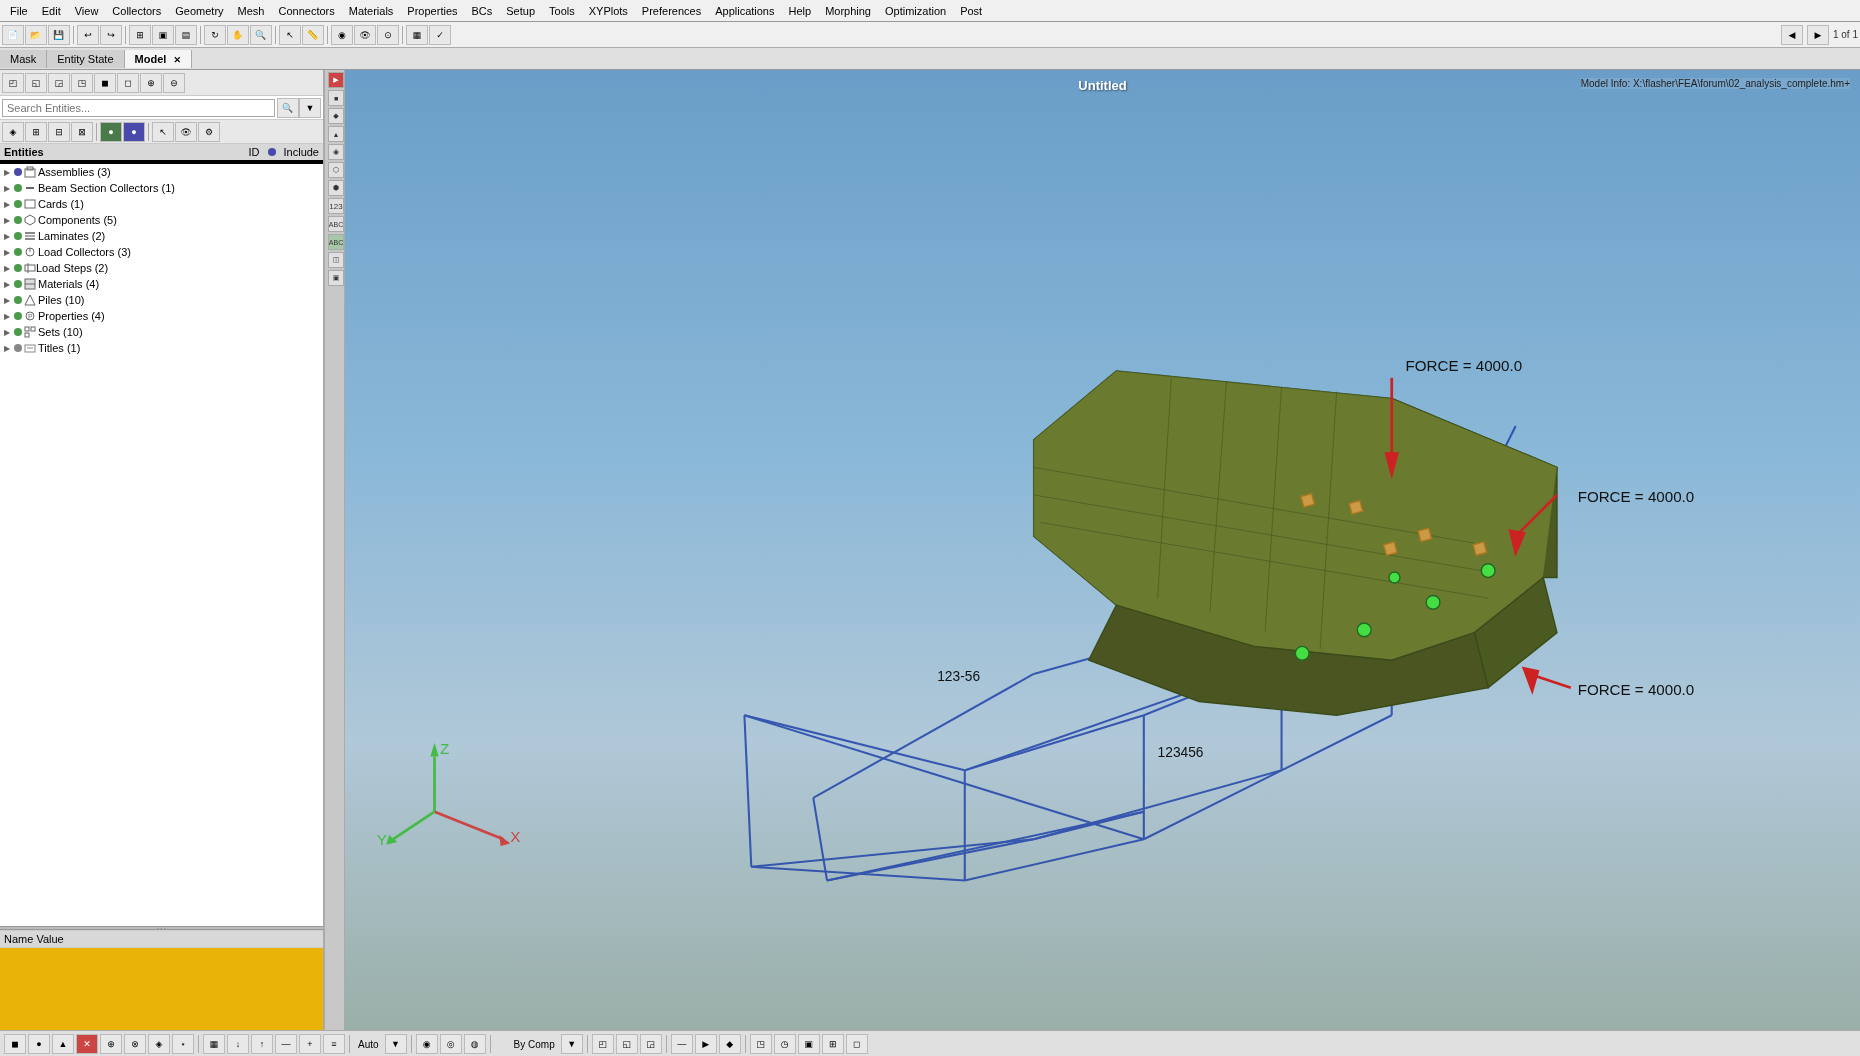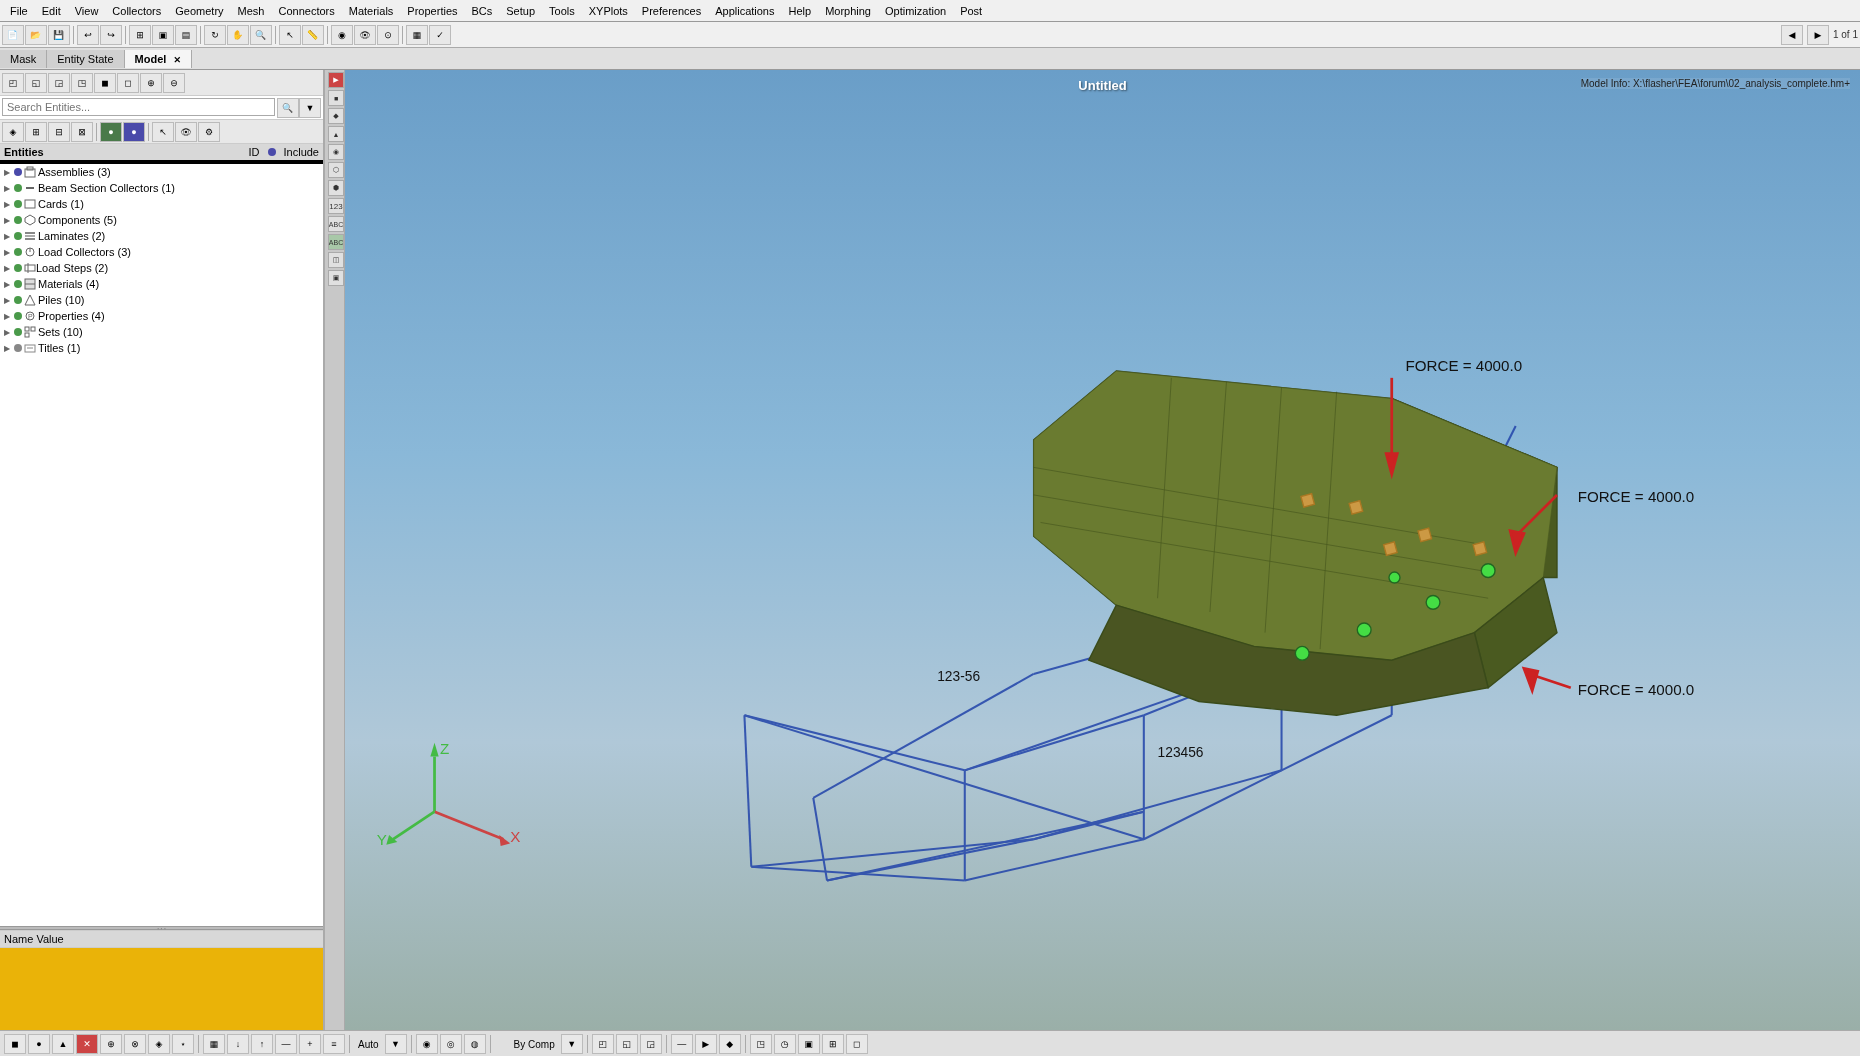--- a/index.html
+++ b/index.html
@@ -19,21 +19,21 @@
     .tab { padding: 3px 10px; font-size: 11px; border-right: 1px solid #aaa; cursor: pointer; background: #d0d0d0; }
     .tab.active { background: #f5f5f5; font-weight: bold; }
     .tab-close { margin-left: 4px; font-size: 9px; cursor: pointer; }
 
     
     #main-layout { display: flex; height: calc(1056px - 22px - 26px - 26px - 22px); }
 
     
     #left-panel { width: 325px; background: #f5f5f5; border-right: 2px solid #aaa; display: flex; flex-direction: column; }
     #left-toolbar { display: flex; align-items: center; background: #e8e8e8; height: 26px; border-bottom: 1px solid #ccc; padding: 0 2px; gap: 1px; }
-    #search-row { display: flex; align-items: flex-start; height: 24px; background: #fff; border-bottom: 1px solid #ccc; padding: 2px; }
+    #search-row { display: flex; align-items: center; height: 24px; background: #fff; border-bottom: 1px solid #ccc; padding: 2px; }
     #search-input { flex: 1; border: 1px solid #aaa; height: 18px; font-size: 11px; padding: 0 4px; }
     #entity-toolbar { display: flex; align-items: center; height: 24px; background: #e8e8e8; border-bottom: 1px solid #ccc; padding: 0 2px; gap: 1px; }
     #entities-header { display: flex; align-items: center; height: 20px; background: #d8d8d8; border-bottom: 4px solid #000000; padding: 0 4px; justify-content: space-between; }
     #entity-tree { flex: 1; overflow-y: auto; background: #fff; }
     .tree-item { display: flex; align-items: center; padding: 1px 4px; cursor: pointer; font-size: 11px; height: 16px; }
     .expand-arrow { width: 10px; font-size: 8px; color: #666; }
     #name-value-panel { height: 100px; border-top: 1px solid #ccc; background: #eab308; }
     #name-value-header { background: #d8d8d8; padding: 2px 4px; font-size: 11px; border-bottom: 1px solid #ccc; }
     .si-btn { width: 16px; height: 16px; background: #e0e0e0; border: 1px solid #aaa; cursor: pointer; display: flex; align-items: center; justify-content: center; font-size: 7px; color: #333; }
 

